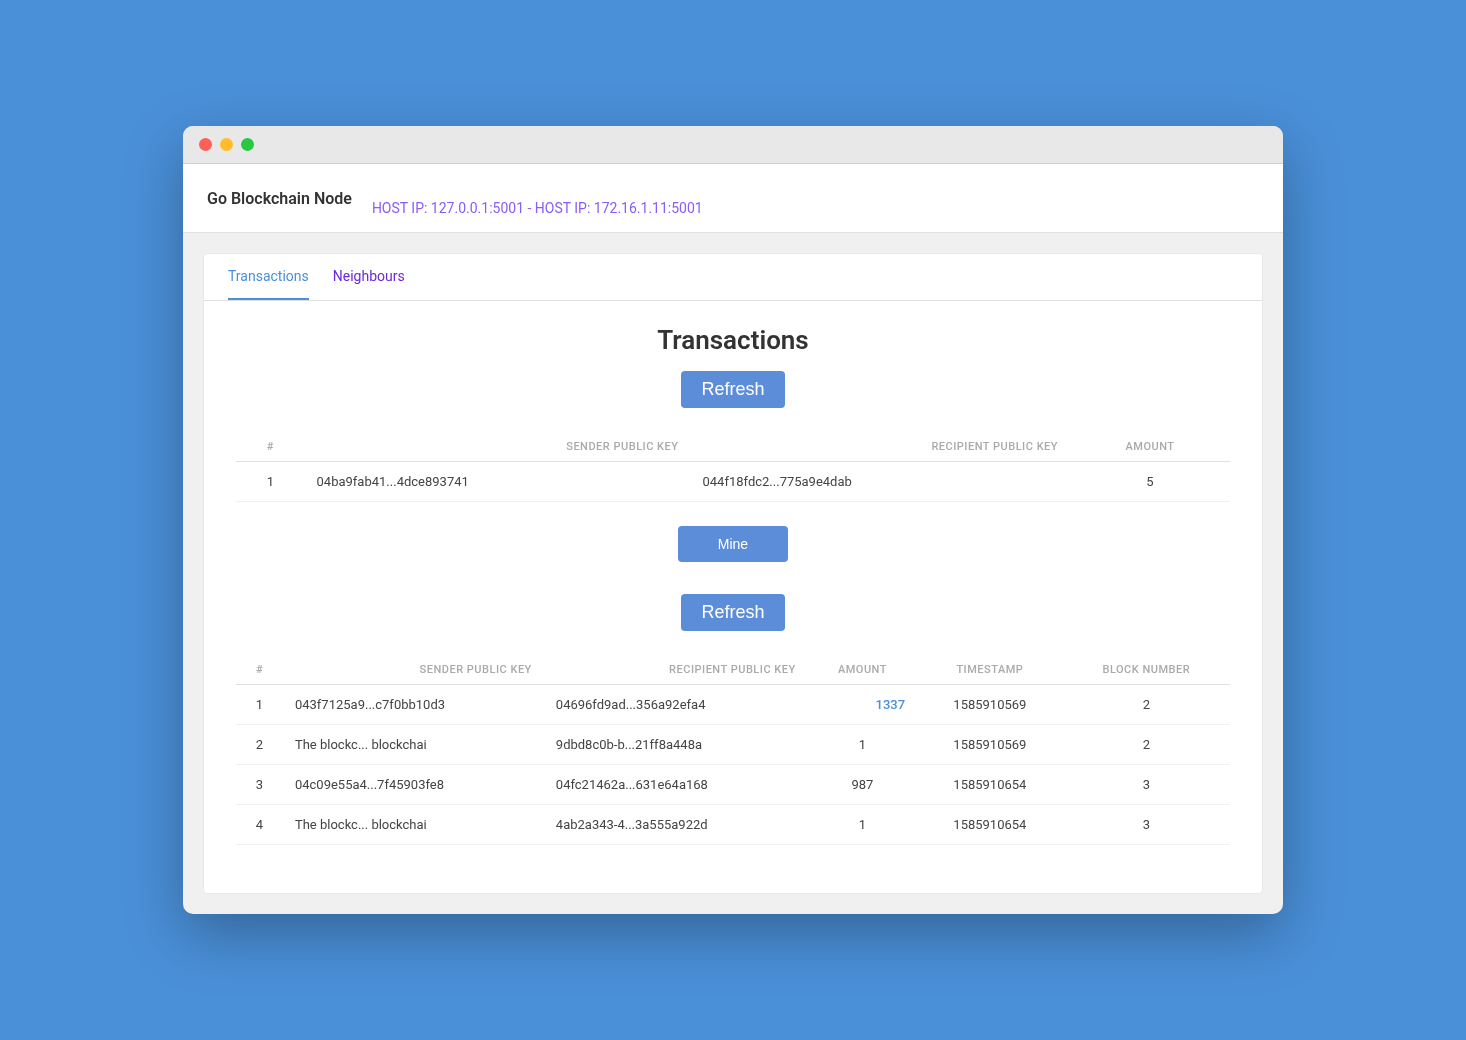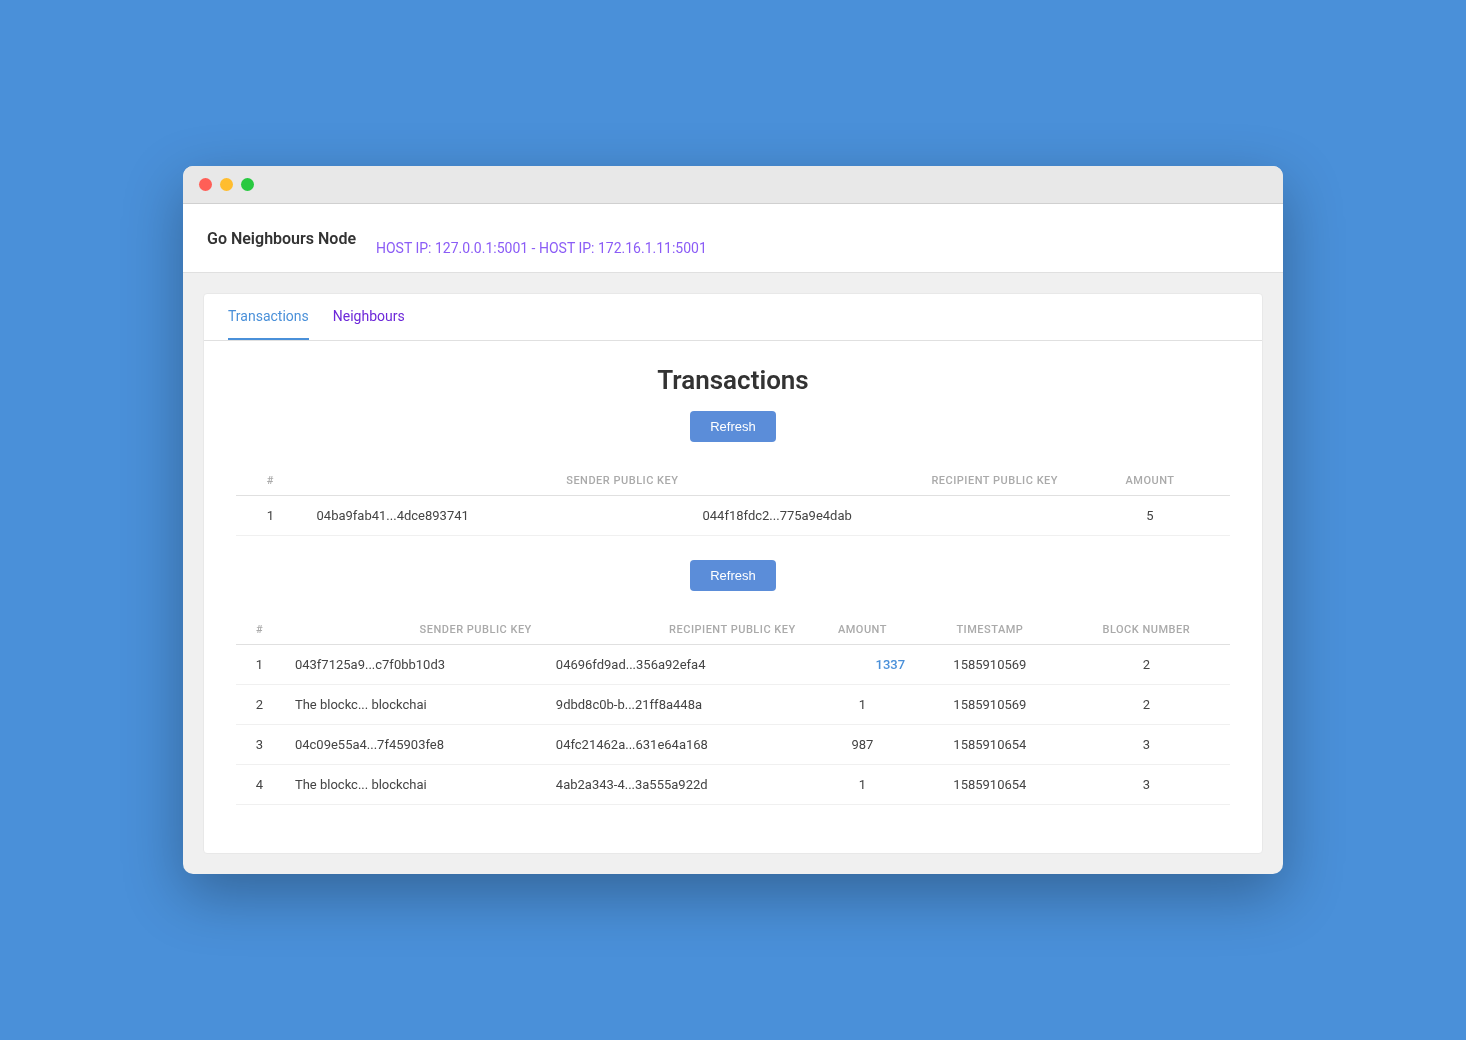--- a/index.html
+++ b/index.html
@@ -108,21 +108,21 @@
       display: flex;
       justify-content: center;
       margin-bottom: 24px;
     }
 
     .btn {
       padding: 8px 20px;
       border: none;
       border-radius: 4px;
       cursor: pointer;
-      font-size: 13px;
+      font-size: 18px;
       font-weight: 500;
       color: #fff;
     }
 
     .btn-refresh {
       background: #5b8dd9;
     }
 
     .btn-mine {
       background: #5b8dd9;
@@ -176,21 +176,21 @@
 
 <div class="window">
 
   <div class="titlebar">
     <div class="traffic-light tl-red"></div>
     <div class="traffic-light tl-yellow"></div>
     <div class="traffic-light tl-green"></div>
   </div>
 
   <div class="app-header">
-    <span class="app-title">Go Neighbours Node</span>
+    <span class="app-title">Go Blockchain Node</span>
     <span class="host-info">HOST IP: 127.0.0.1:5001 - HOST IP: 172.16.1.11:5001</span>
   </div>
 
   <div class="content-area">
 
     <div class="tabs">
       <div class="tab active">Transactions</div>
       <div class="tab">Neighbours</div>
     </div>
 
@@ -214,20 +214,23 @@
         <tbody id="transactions-tbody">
         <tr>
       <td class="center">1</td>
       <td>04ba9fab41...4dce893741</td>
       <td>044f18fdc2...775a9e4dab</td>
       <td class="center">5</td>
     </tr>
           </tbody>
       </table>
 
+      <div class="mine-section">
+        <button class="btn btn-mine">Mine</button>
+      </div>
 
 
       <div class="btn-center">
         <button class="btn btn-refresh">Refresh</button>
       </div>
 
       <table class="data-table">
         <thead>
           <tr>
             <th class="center">#</th>

